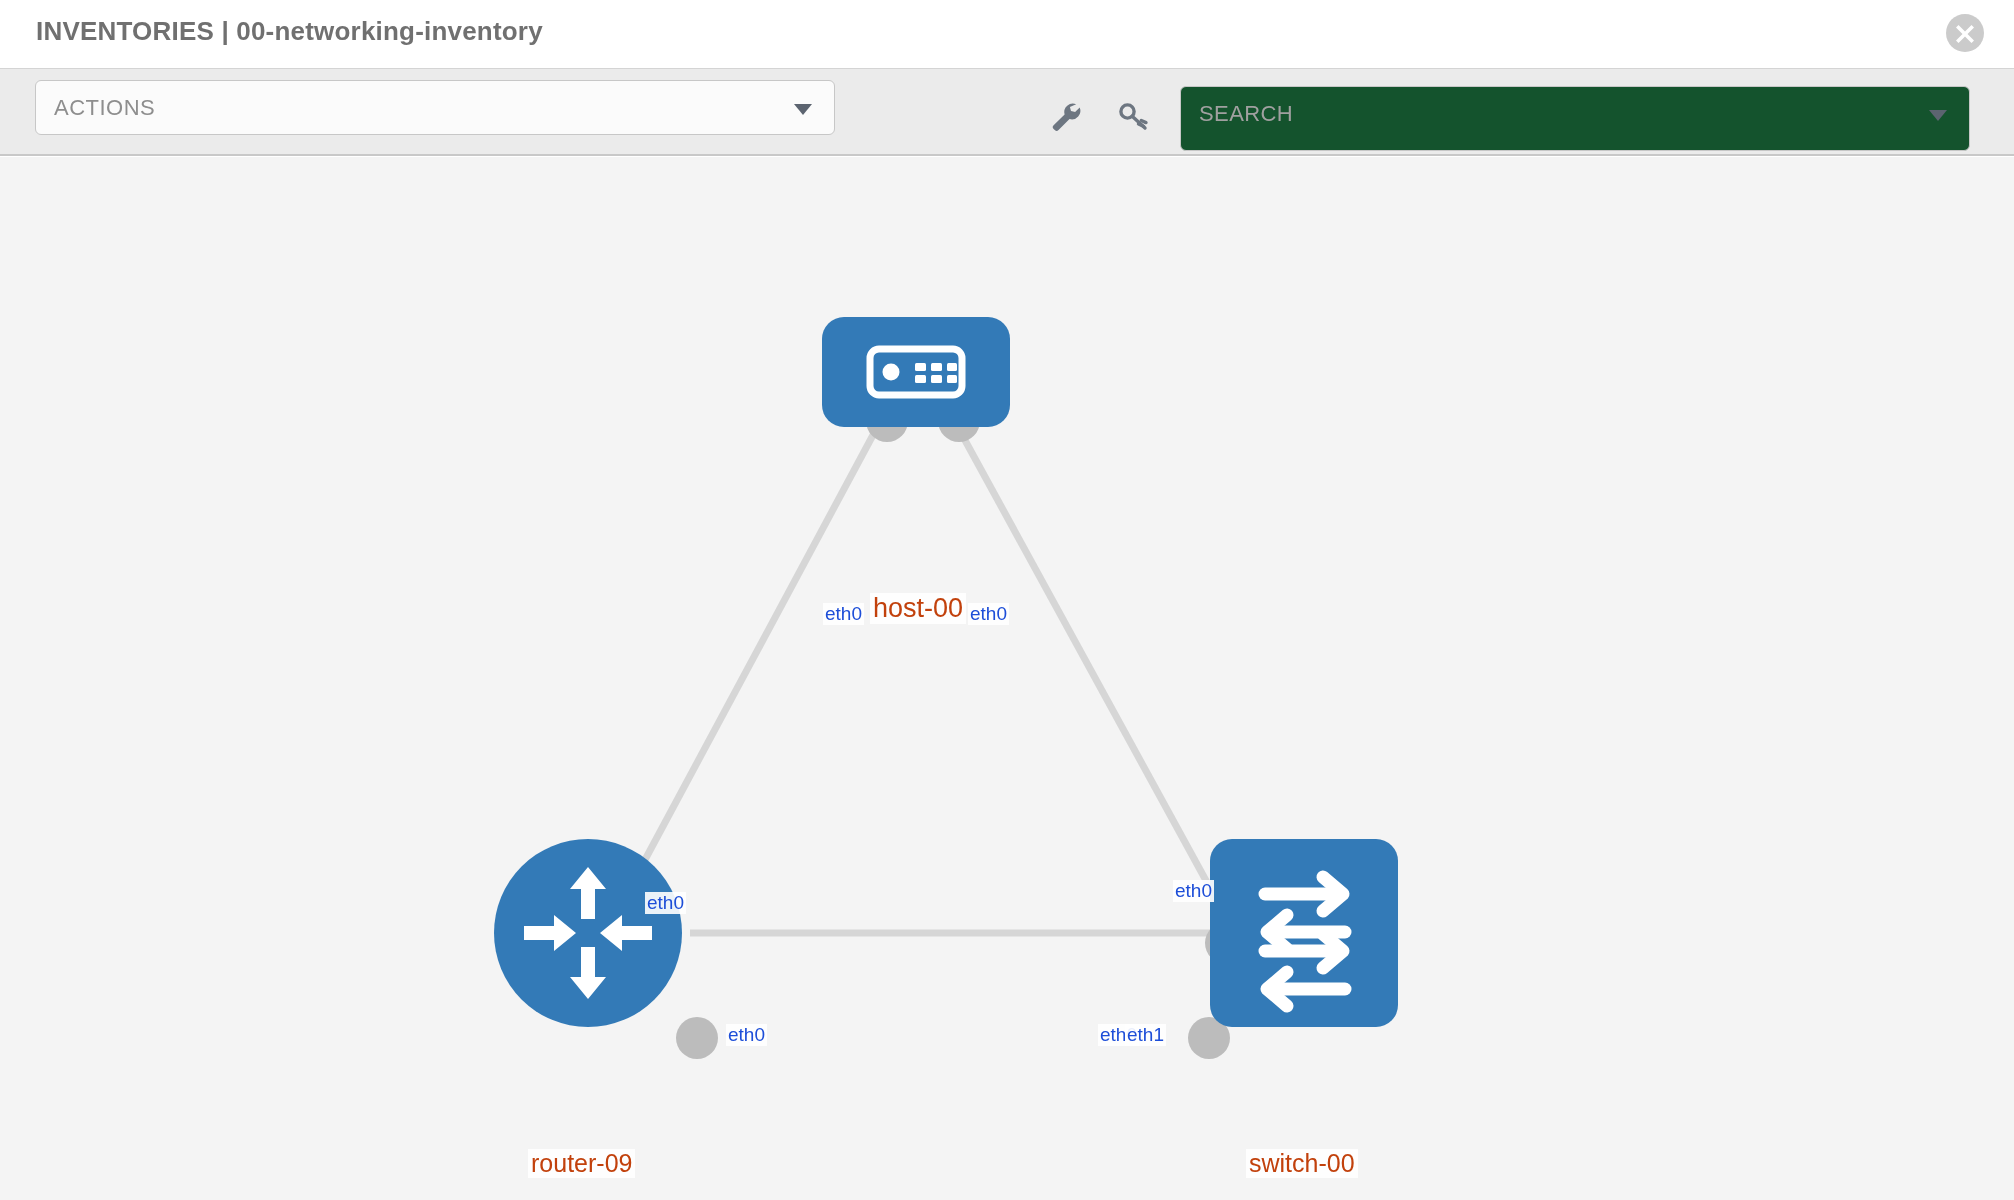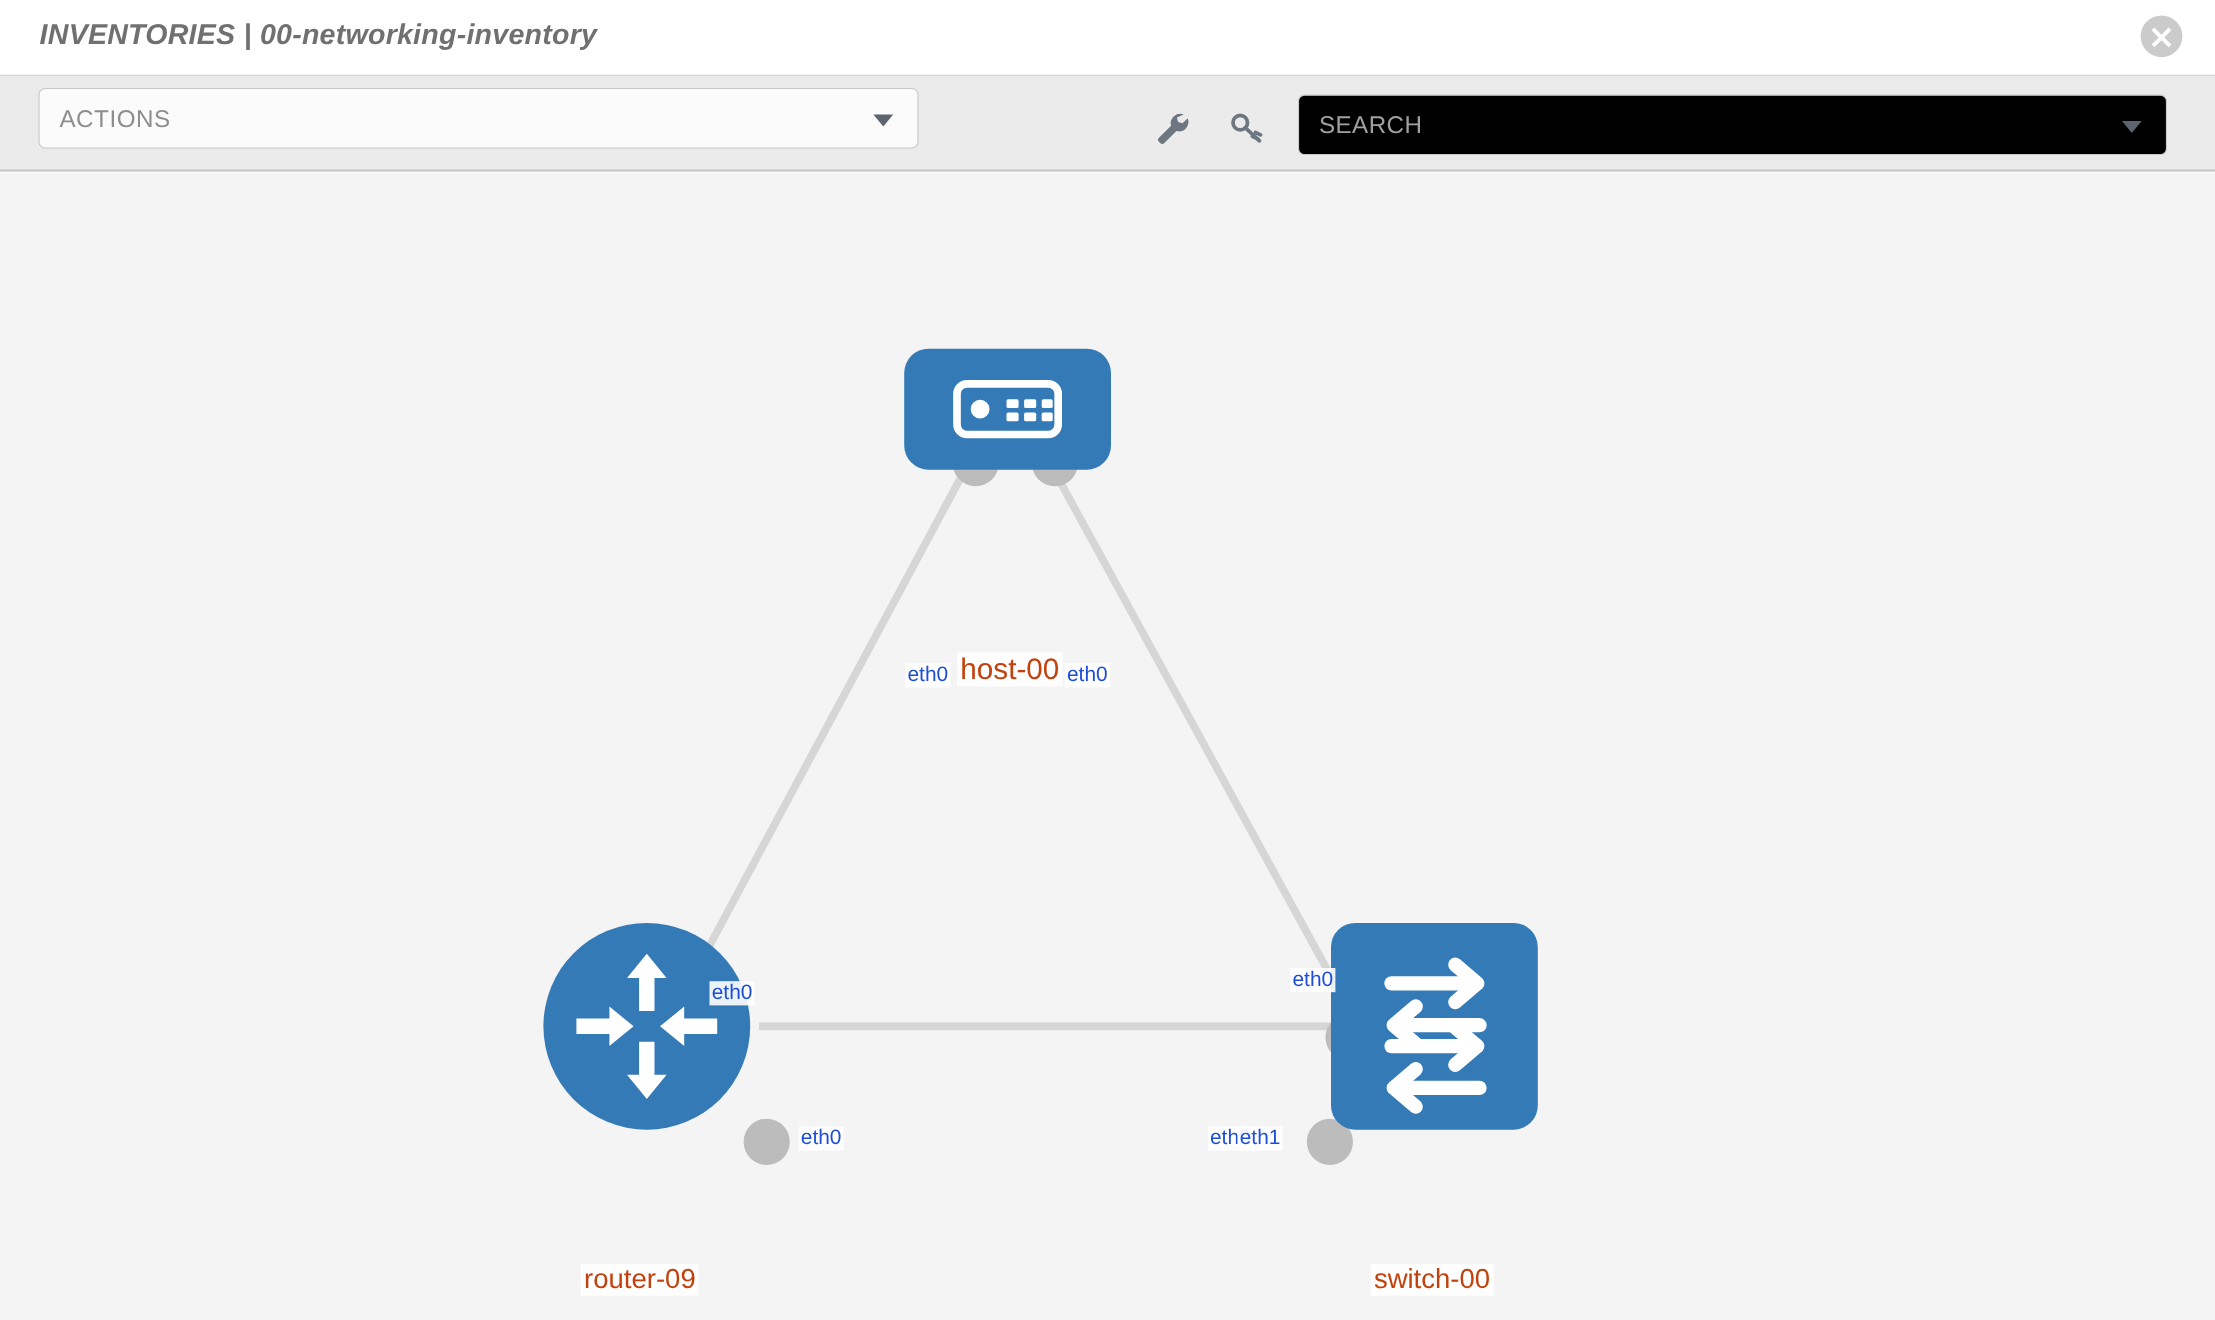--- a/index.html
+++ b/index.html
@@ -31,21 +31,20 @@
   }
   .header-title {
     position: absolute;
     left: 36px;
     top: 16px;
     font-size: 26px;
     font-weight: bold;
     color: #707070;
     letter-spacing: 0.2px;
     white-space: nowrap;
-    font-style: italic;
   }
   .close-btn {
     position: absolute;
     right: 30px;
     top: 14px;
     width: 38px;
     height: 38px;
     border-radius: 50%;
     background: #cbcbcb;
     cursor: pointer;
@@ -100,22 +99,22 @@
     cursor: pointer;
   }
   .tool-icon.wrench { left: 1046px; }
   .tool-icon.key    { left: 1114px; }
 
   .search-box {
     position: absolute;
     left: 1180px;
     top: 17px;
     width: 790px;
-    height: 55px;
-    background: #000000;
+    height: 65px;
+    background: #14532d;
     border: 1px solid #c7c7c7;
     border-radius: 6px;
     box-sizing: border-box;
     cursor: text;
   }
   .search-box .placeholder {
     position: absolute;
     left: 18px;
     top: 14px;
     font-size: 22px;

